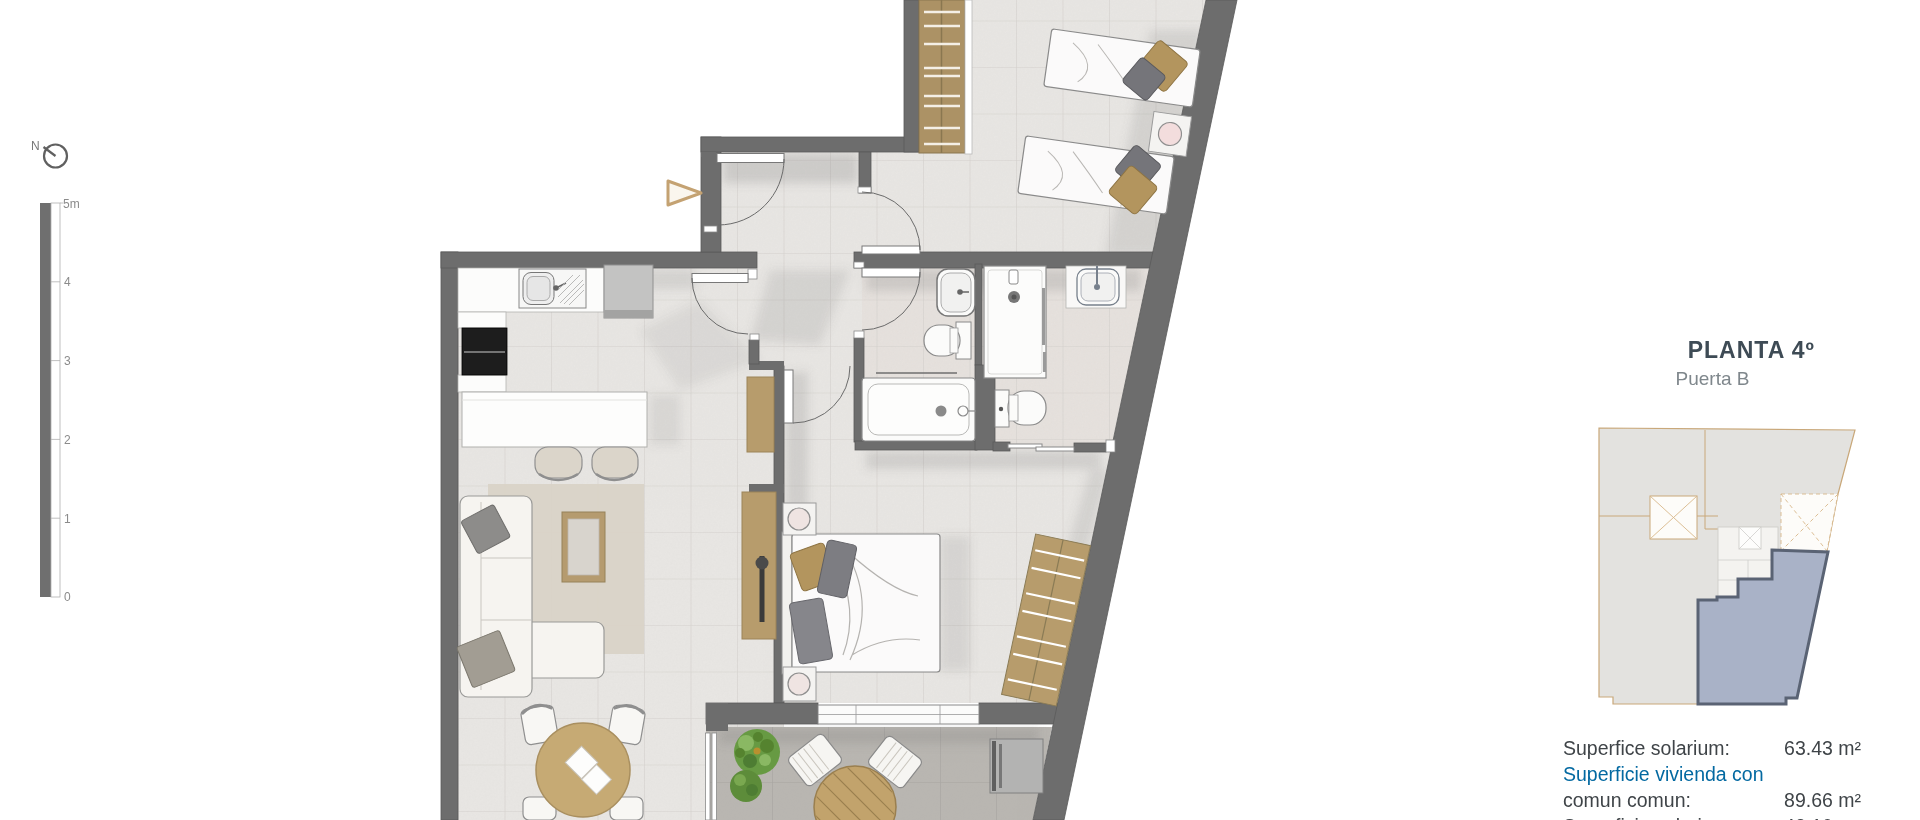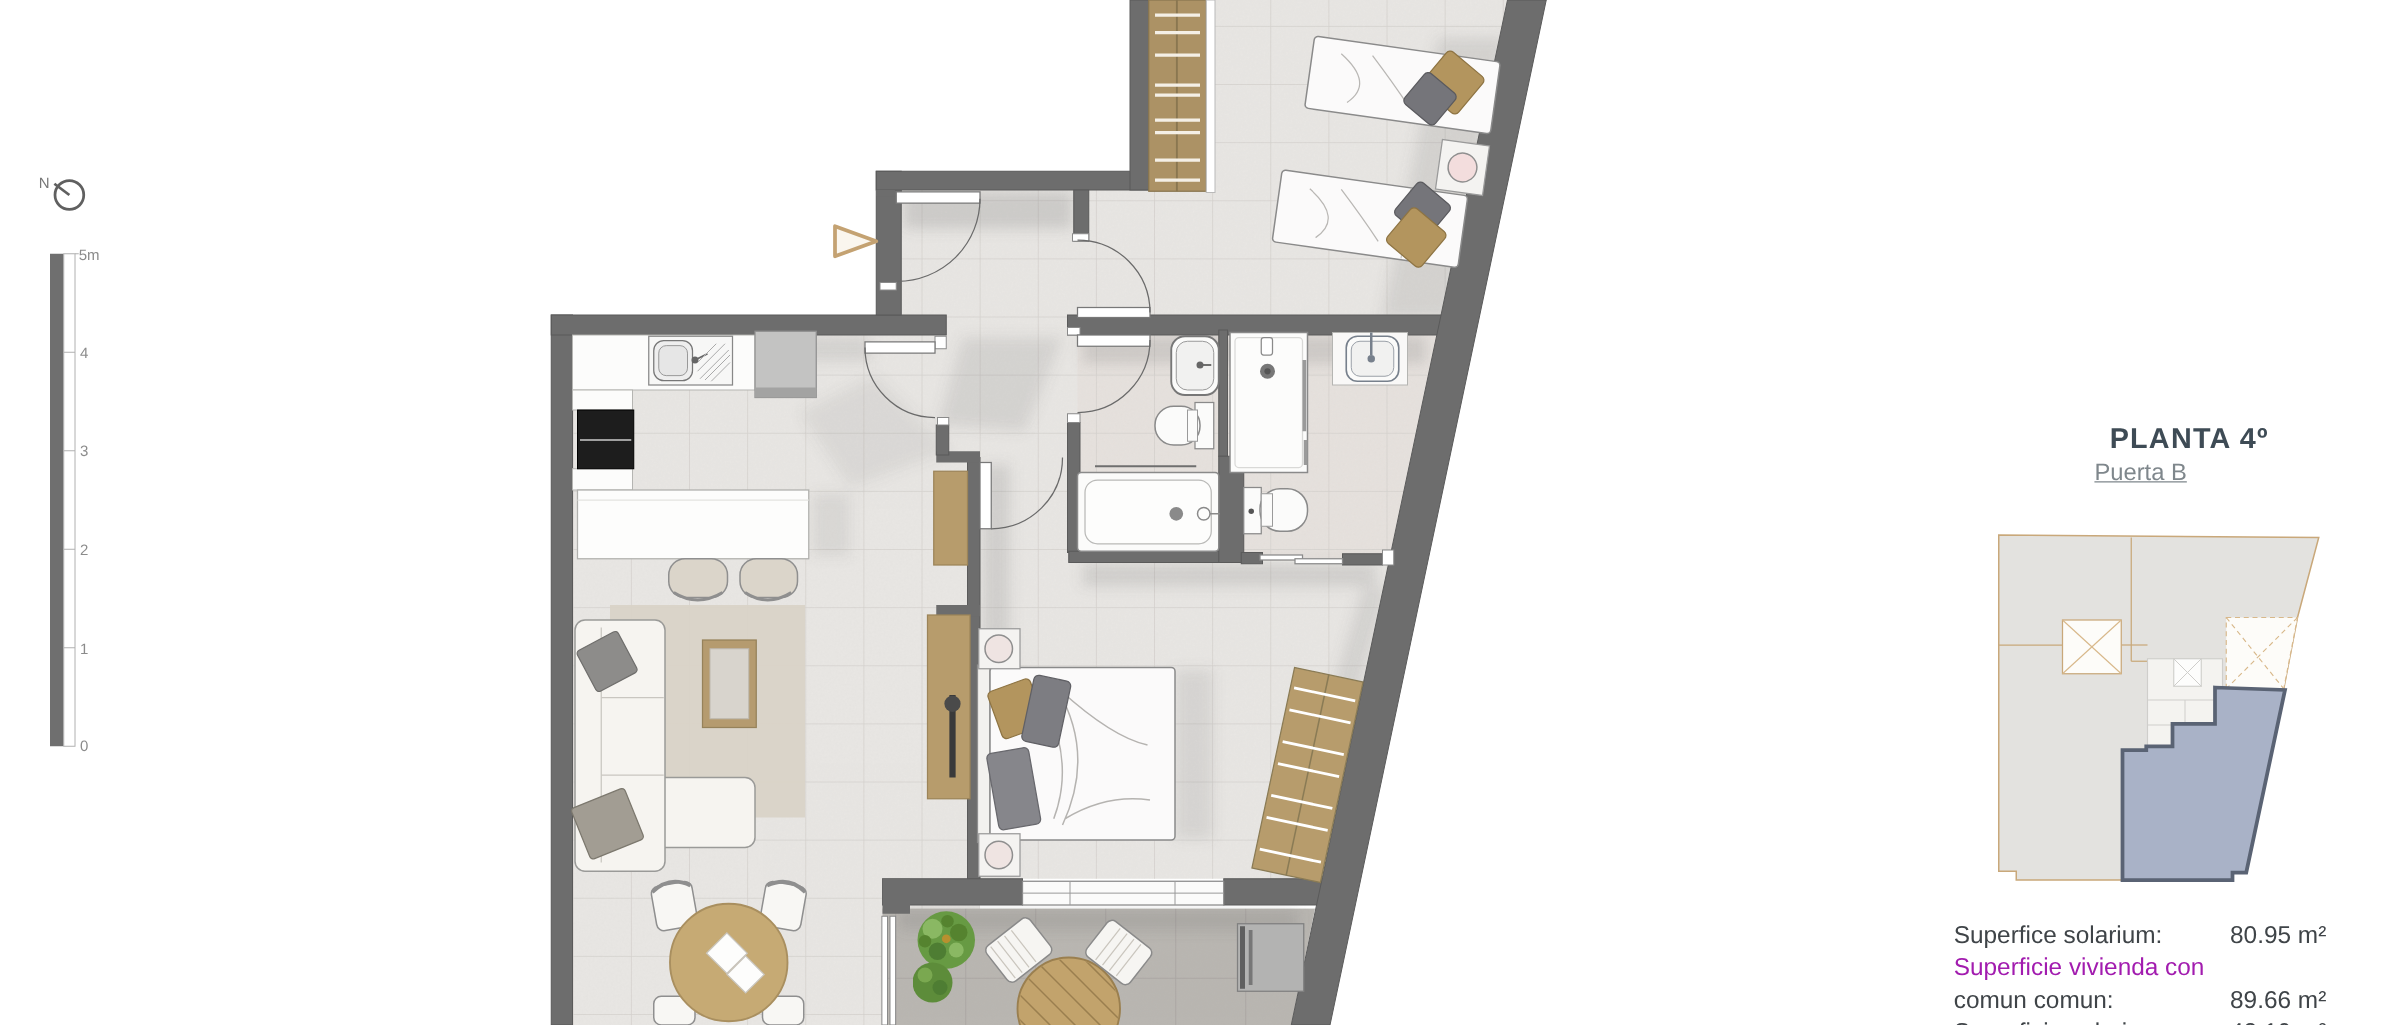--- a/index.html
+++ b/index.html
@@ -522,27 +522,27 @@
 <line x1="1718" y1="560" x2="1778" y2="560" stroke="#cfcecb" stroke-width="0.8"></line>
 <line x1="1748" y1="560" x2="1748" y2="599" stroke="#cfcecb" stroke-width="0.8"></line>
 <line x1="1718" y1="580" x2="1748" y2="580" stroke="#cfcecb" stroke-width="0.8"></line>
     </g>
 
 <path d="M1772,550 L1828,552 L1797,698 L1786,698 L1786,704 L1698,704 L1698,600 L1717,600 L1717,597 L1738,597 L1738,579 L1772,579 Z" fill="#a9b2c7" stroke="#5a6374" stroke-width="3" stroke-linejoin="miter"></path>
 </svg>
 
 <div class="abs" style="left:1610px;top:337px;width:205px;text-align:right;font-size:23px;font-weight:bold;letter-spacing:1px;color:#3e4b55;">PLANTA 4º</div>
 
-<div class="abs" style="left:1610px;top:368px;width:205px;text-align:center;font-size:19px;color:#7f878c;text-decoration:underline;">Puerta B</div>
+<div class="abs" style="left:1610px;top:368px;width:205px;text-align:center;font-size:19px;color:#7f878c;">Puerta B</div>
 
 <div class="abs" style="left:1563px;top:737px;font-size:19.5px;color:#3f4448;">Superfice solarium:</div>
 
-<div class="abs" style="right:59px;top:737px;font-size:19.5px;color:#3f4448;">80.95 m²</div>
-
-<div class="abs" style="left:1563px;top:763px;font-size:19.5px;color:#a21caf;">Superficie vivienda con</div>
+<div class="abs" style="right:59px;top:737px;font-size:19.5px;color:#3f4448;">63.43 m²</div>
+
+<div class="abs" style="left:1563px;top:763px;font-size:19.5px;color:#0369a1;">Superficie vivienda con</div>
 
 <div class="abs" style="left:1563px;top:789px;font-size:19.5px;color:#3f4448;">comun comun:</div>
 
 <div class="abs" style="right:59px;top:789px;font-size:19.5px;color:#3f4448;margin-left:40px;">89.66 m²</div>
 
 <div class="abs" style="left:1563px;top:815px;font-size:19.5px;color:#3f4448;">Superficie solarium:</div>
 
 <div class="abs" style="right:59px;top:815px;font-size:19.5px;color:#3f4448;">42.10 m²</div>
 
 </body></html>

